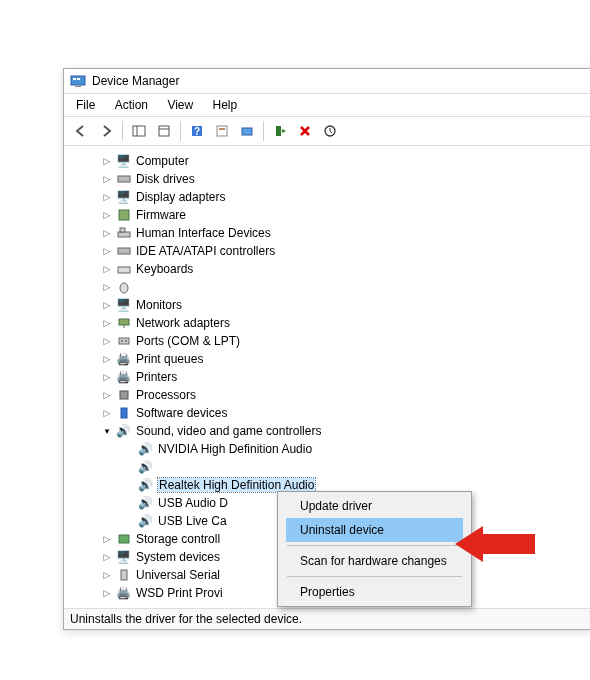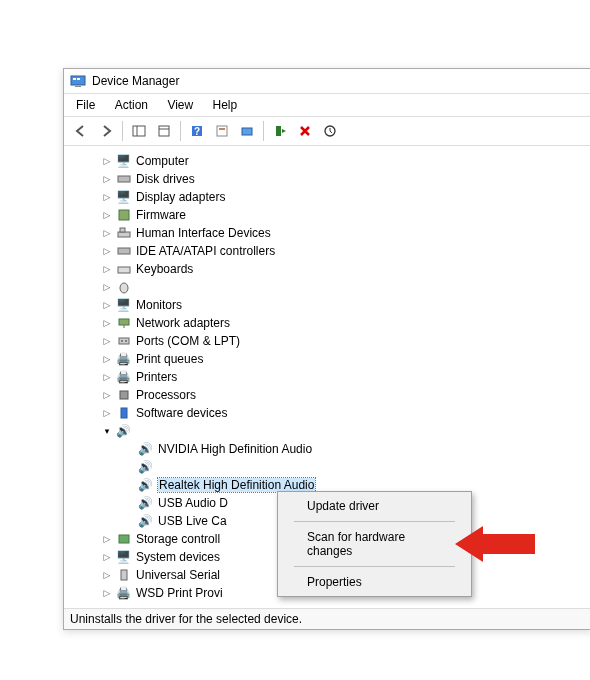--- a/index.html
+++ b/index.html
@@ -85,21 +85,21 @@
   .statusbar {
     border-top:1px solid #ddd;
     padding:3px 6px;
     background:#f8f8f8;
   }
   .context-menu {
     position:absolute;
     border:1px solid #a0a0a0;
     background:#f0f0f0;
     box-shadow:2px 3px 6px rgba(0,0,0,.3);
-    padding:2px 15px;
+    padding:2px 8px;
     font-size:12px;
     width:195px;
   }
   .context-menu .item{
     padding:5px 14px;
   }
   .context-menu .item.highlight{
     background:#90c8f6;
   }
   .context-menu .sep{
@@ -308,20 +308,21 @@
         <span class="dev-icon">
           <svg width="14" height="14">
             <rect x="4" y="2" width="6" height="10" fill="#3a76d6" stroke="#2c5aa0"></rect>
           </svg>
         </span>
         <span class="label">Software devices</span>
       </div>
     <div class="tree-row">
         <span class="expander" style="color:#000">▾</span>
         <span class="dev-icon">🔊</span>
+        <span class="label">Sound, video and game controllers</span>
       </div>
 
     <div class="tree-row child">
         <span class="dev-icon">🔊</span>
         <span class="label">NVIDIA High Definition Audio</span>
       </div>
     <div class="tree-row child">
         <span class="dev-icon">🔊</span>
       </div>
     <div class="tree-row child selected">
@@ -367,20 +368,21 @@
       </div>
   </div>
 
   <div class="statusbar">
     <span>Uninstalls the driver for the selected device.</span>
   </div>
 </div>
 
 <div class="context-menu" style="left:277px;top:491px;">
   <div class="item">Update driver</div>
+  <div class="item highlight">Uninstall device</div>
   <div class="sep"></div>
   <div class="item">Scan for hardware changes</div>
   <div class="sep"></div>
   <div class="item bold">Properties</div>
 </div>
 
 <div style="position:absolute;left:455px;top:522px;">
   <svg width="80" height="44" viewBox="0 0 80 44">
     <polygon points="0,22 28,4 28,12 80,12 80,32 28,32 28,40" fill="#e1261c"></polygon>
   </svg>

